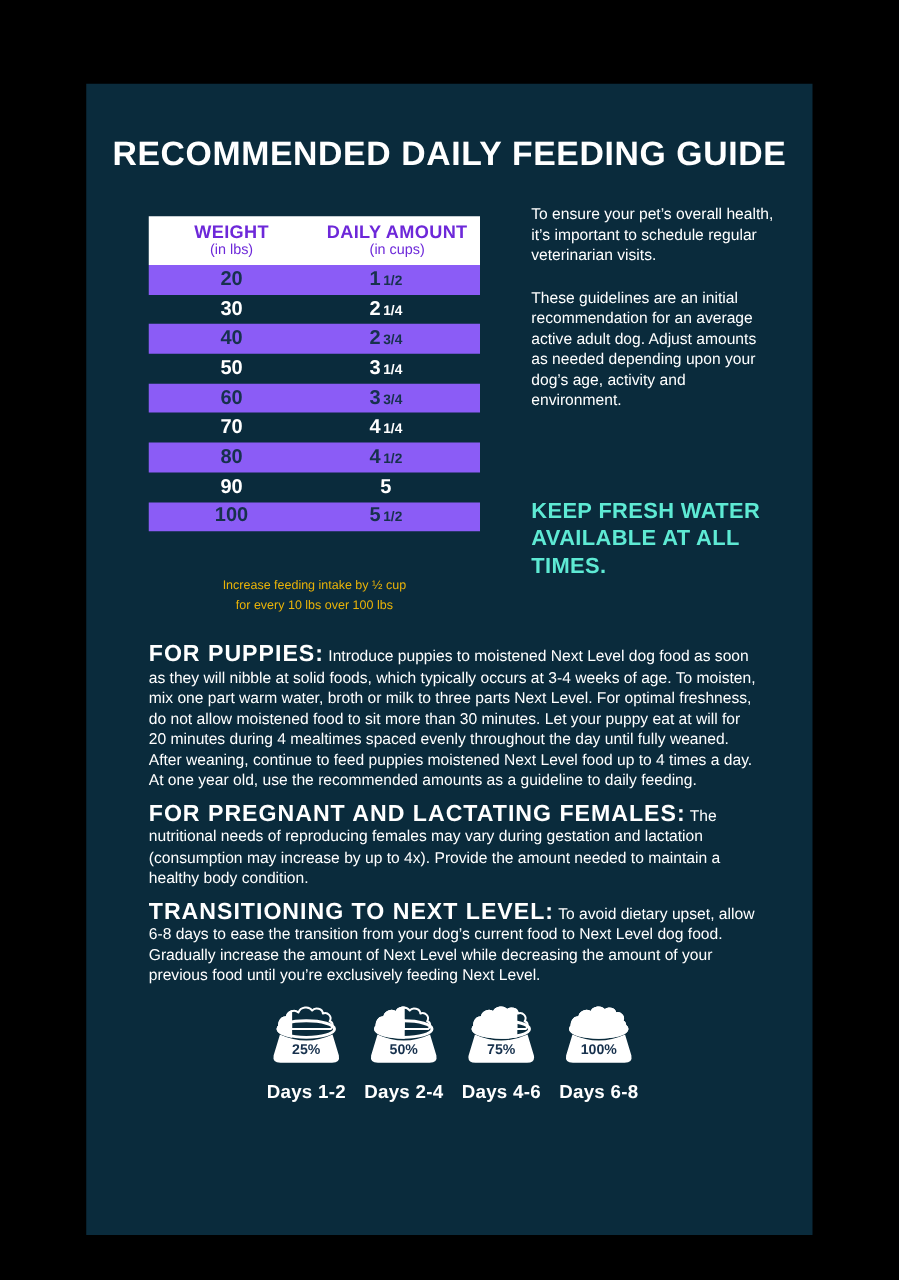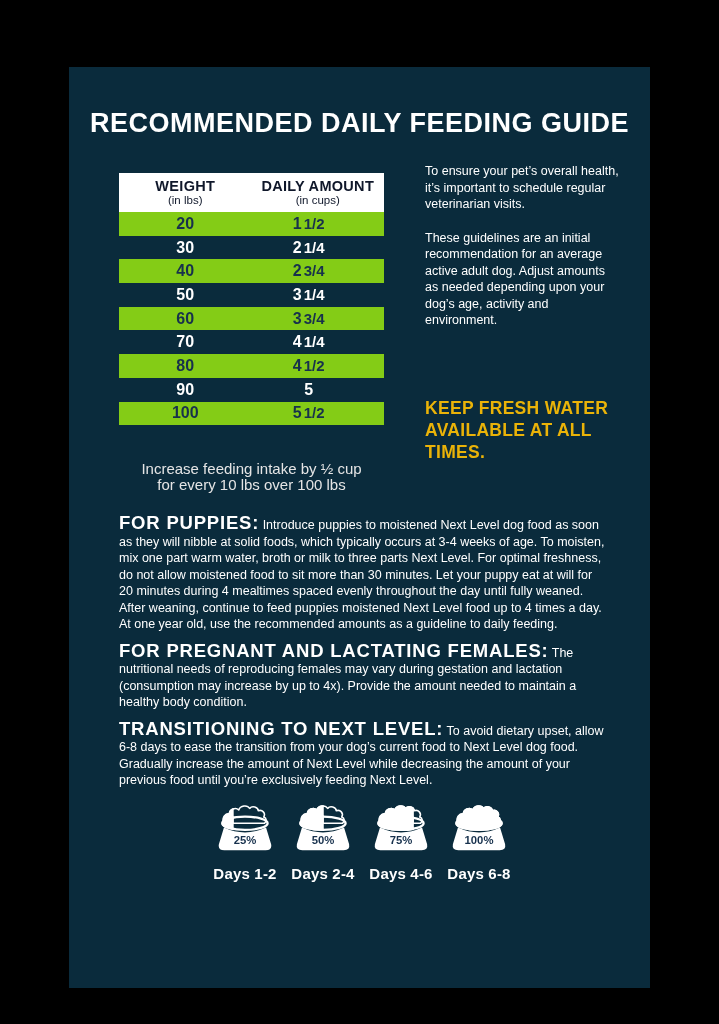--- a/index.html
+++ b/index.html
@@ -3,38 +3,38 @@
 <meta charset="utf-8">
 <style>
   html,body{margin:0;padding:0;background:#000;}
   .stage{position:relative;width:719px;height:1024px;background:#000;overflow:hidden;
          font-family:"Liberation Sans","DejaVu Sans",sans-serif;}
   .panel{position:absolute;left:69px;top:67px;width:581px;height:921px;background:#0a2b3c;color:#fff;}
   .title{position:absolute;top:41px;left:0;right:0;margin:0;text-align:center;
          font-size:27px;font-weight:700;letter-spacing:.5px;color:#fff;}
   
   .ftable{position:absolute;left:50px;top:106px;width:265px;}
-  .thead{background:#fff;height:39px;display:grid;grid-template-columns:1fr 1fr;align-items:center;color:#0f172a;}
+  .thead{background:#fff;height:39px;display:grid;grid-template-columns:1fr 1fr;align-items:center;color:#6d28d9;}
   .th{text-align:center;line-height:1.05;}
   .th.amount{}
   .th-main{font-size:14.5px;font-weight:700;letter-spacing:.3px;}
   .th-sub{font-size:11.5px;}
   .frow{height:23.7px;display:grid;grid-template-columns:1fr 1fr;align-items:center;
         font-weight:700;font-size:16px;color:#fff;}
-  .frow.white{background:#84cc16;color:#17314d;}
+  .frow.white{background:#8b5cf6;color:#17314d;}
   .fcell{text-align:center;}
   .fcell.amount{padding-right:18px;}
-  .frac{font-size:15px;font-weight:700;margin-left:2px;}
+  .frac{font-size:11px;font-weight:700;margin-left:2px;}
   .footnote{position:absolute;left:50px;top:394px;width:265px;text-align:center;
-            font-size:15px;line-height:16px;color:#e5e5e5;}
+            font-size:10px;line-height:16px;color:#eab308;}
   
   .aside{position:absolute;left:356px;top:96px;width:196px;font-size:12.5px;line-height:16.5px;color:#fff;}
   .aside p{margin:0 0 17px;}
   .callout{position:absolute;left:356px;top:330px;width:185px;
-           font-size:17.5px;font-weight:700;line-height:22px;letter-spacing:.3px;color:#eab308;}
+           font-size:17.5px;font-weight:700;line-height:22px;letter-spacing:.3px;color:#5eead4;}
   
   .lower{position:absolute;left:50px;top:448px;width:486px;}
   .sec{margin:0 0 10px;font-size:12.5px;line-height:16.5px;color:#fff;}
   .sec-heading{font-weight:700;font-size:18.5px;letter-spacing:.8px;}
   
   .bowls{display:flex;justify-content:center;margin-top:14px;}
   .bowl{width:78px;text-align:center;}
   .bowl svg{display:block;margin:0 auto;}
   .pct{font-size:14.5px;font-weight:700;fill:#17314d;
        font-family:"Liberation Sans","DejaVu Sans",sans-serif;}

